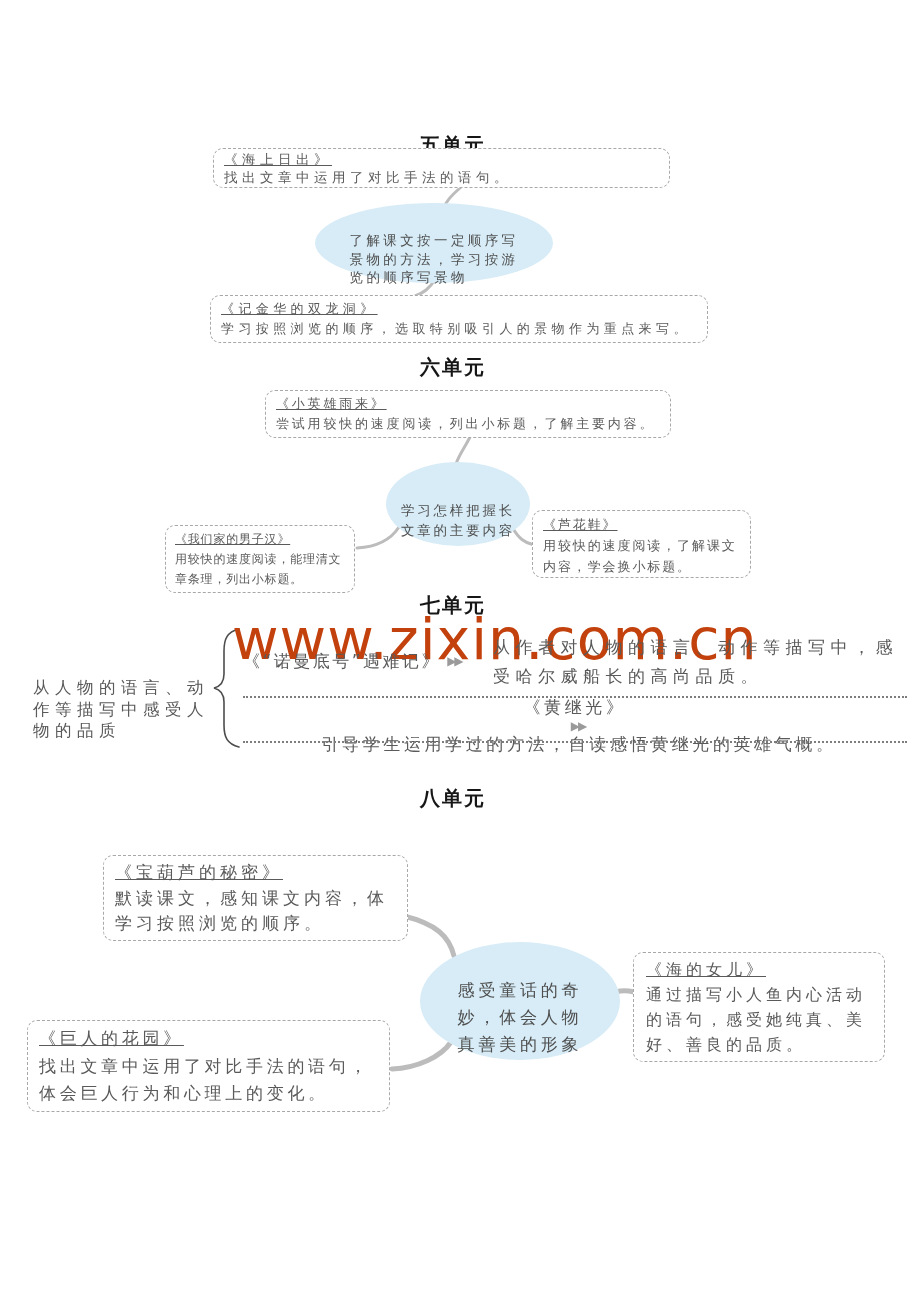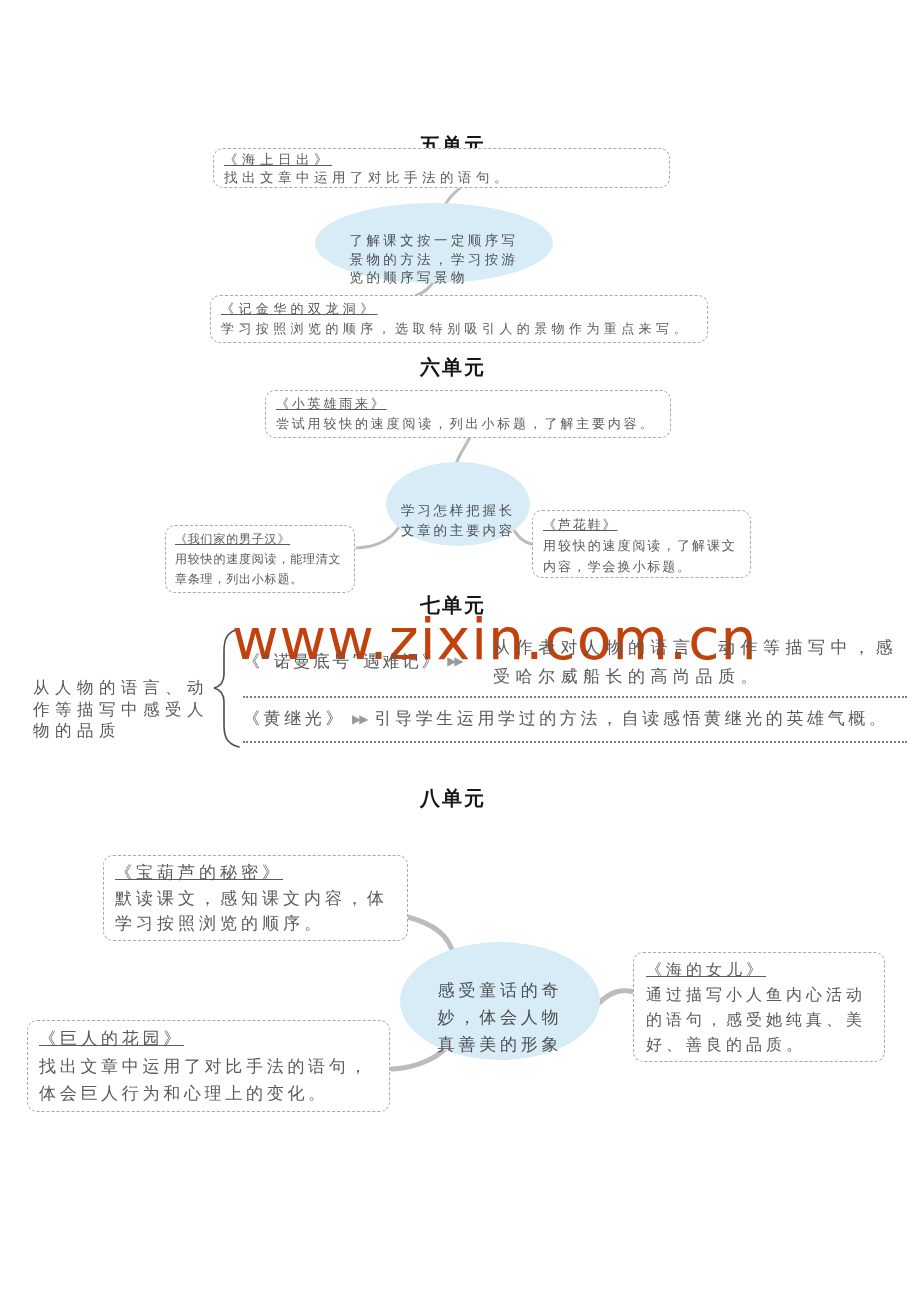--- a/index.html
+++ b/index.html
@@ -51,32 +51,32 @@
     position:absolute; left:232px; top:606px; z-index:0;
     font-size:57px; font-weight:normal; color:#c2410c; letter-spacing:1px;
   }
   #u7label{
     position:absolute; left:33px; top:650px; width:195px; z-index:1;
     font-size:16.5px; letter-spacing:5.5px; line-height:21.5px; white-space:pre-line;margin-top:27px;
   }
   #u7rows{position:absolute; left:243px; top:627px; width:664px; z-index:1;}
   .u7row{display:flex; align-items:center;}
   #u7r1{height:69px;}
-  #u7r2{height:45px; font-size:17px; letter-spacing:3.6px;}
+  #u7r2{height:45px; font-size:17px; letter-spacing:3.6px;flex-direction:column;}
   .r1title{flex:none; width:250px; font-size:17px; letter-spacing:2.5px;}
   .r1desc{flex:1; font-size:17px; letter-spacing:5.5px; line-height:29px; white-space:pre-line;}
   .arrowic{font-size:12px; letter-spacing:-2px; color:#9a9a9a; margin-left:6px; vertical-align:2px;}
   #u7r2 .rowdesc{margin-left:8px;}
   .dotline{position:absolute; left:0; width:664px; border-top:2px dotted #7d7d7d; height:0;}
   #dot1{top:69px;} #dot2{top:114px;}
 
   
   #b8a{left:103px; top:855px; width:305px; height:86px; padding:4px 11px;
        font-size:17px; letter-spacing:4px; line-height:25.5px;}
-  #e8 {left:400px; top:942px; width:200px; height:118px;
+  #e8 {left:420px; top:942px; width:200px; height:118px;
        font-size:17px; letter-spacing:3.8px; line-height:27px;}
   #b8b{left:633px; top:952px; width:252px; height:110px; padding:4px 12px;
        font-size:16px; letter-spacing:4px; line-height:25px;}
   #b8c{left:27px; top:1020px; width:363px; height:92px; padding:4px 11px;
        font-size:17px; letter-spacing:3.7px; line-height:27.5px;}
 
   #overlay{position:absolute; left:0; top:0; z-index:0; pointer-events:none;}
   .conn{fill:none; stroke:#bcbcbc; stroke-linecap:round;}
   .thin{stroke-width:3px;}
   .thick{stroke-width:5px;}

